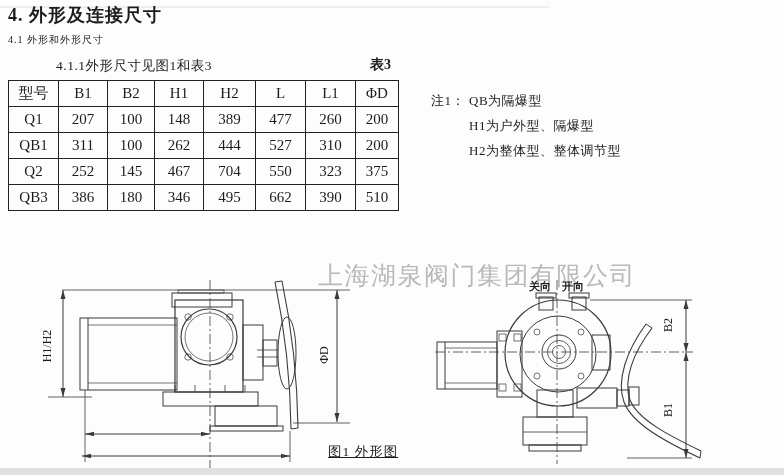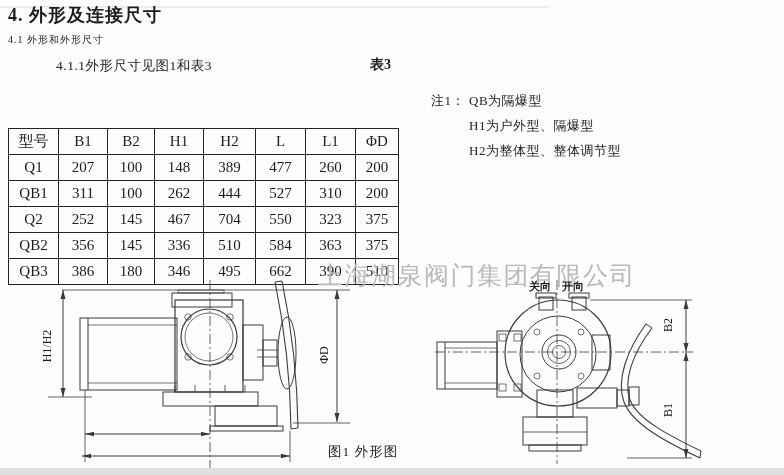--- a/index.html
+++ b/index.html
@@ -10,21 +10,21 @@
     color:#1c1c1c;
   }
   .abs{position:absolute;}
   
   #doc-title{left:8px;top:3px;font-size:18px;font-weight:bold;letter-spacing:1px;}
   #doc-sub1{left:8px;top:33px;font-size:10px;letter-spacing:1px;}
   #doc-sub2{left:8px;top:57px;font-size:13.5px;letter-spacing:.5px;margin-left:48px;}
   #table-label{left:370px;top:56px;font-size:14px;font-weight:bold;}
   
   #dim-table{left:8px;top:80px;}
-  #dim-table table{border-collapse:collapse;margin-top:48px;}
+  #dim-table table{border-collapse:collapse;}
   #dim-table td,#dim-table th{
     border:1.6px solid #222;font-weight:normal;
     text-align:center;vertical-align:middle;
     font-size:15px;padding:0;height:25px;
     font-family:"Liberation Serif","DejaVu Serif",serif;
   }
   .c0{width:49px;} .c1{width:48px;} .c2{width:46px;} .c3{width:48px;}
   .c4{width:51px;} .c5{width:49px;} .c6{width:49px;} .c7{width:42px;}
   
   .note{font-size:13px;letter-spacing:.5px;}
@@ -43,21 +43,21 @@
     font-size:12px;z-index:3;white-space:nowrap;
     transform:translate(-50%,-50%) rotate(-90deg);
   }
   #label-h1h2{left:47px;top:346px;}
   #label-phid{left:324px;top:355px;}
   #label-b2{left:668px;top:325px;}
   #label-b1{left:668px;top:410px;}
   .dirlabel{font-size:11px;font-weight:bold;z-index:3;}
   #label-close{left:529px;top:279px;}
   #label-open{left:562px;top:279px;}
-  #fig-caption{left:328px;top:443px;font-size:13.5px;letter-spacing:1px;z-index:3;}
+  #fig-caption{left:328px;top:443px;font-size:13.5px;letter-spacing:1px;z-index:3;text-decoration:underline;}
   
   #scan-top{left:0;top:6px;width:70%;height:2px;background:#eeeeee;}
   #scan-bottom{left:0;top:468px;width:784px;height:7px;background:#e0e0e0;}
   line,path,rect.ln,circle,ellipse,polyline{stroke:#3a3a3a;fill:none;}
 </style>
 </head>
 <body>
 
 <div class="abs" id="scan-top"></div>
 <div class="abs" id="scan-bottom"></div>
@@ -104,30 +104,20 @@
       <td>Q2</td>
       <td>252</td>
       <td>145</td>
       <td>467</td>
       <td>704</td>
       <td>550</td>
       <td>323</td>
       <td>375</td>
     </tr>
     <tr>
-      <td>QB2</td>
-      <td>356</td>
-      <td>145</td>
-      <td>336</td>
-      <td>510</td>
-      <td>584</td>
-      <td>363</td>
-      <td>375</td>
-    </tr>
-    <tr>
       <td>QB3</td>
       <td>386</td>
       <td>180</td>
       <td>346</td>
       <td>495</td>
       <td>662</td>
       <td>390</td>
       <td>510</td>
     </tr>
   </tbody>

